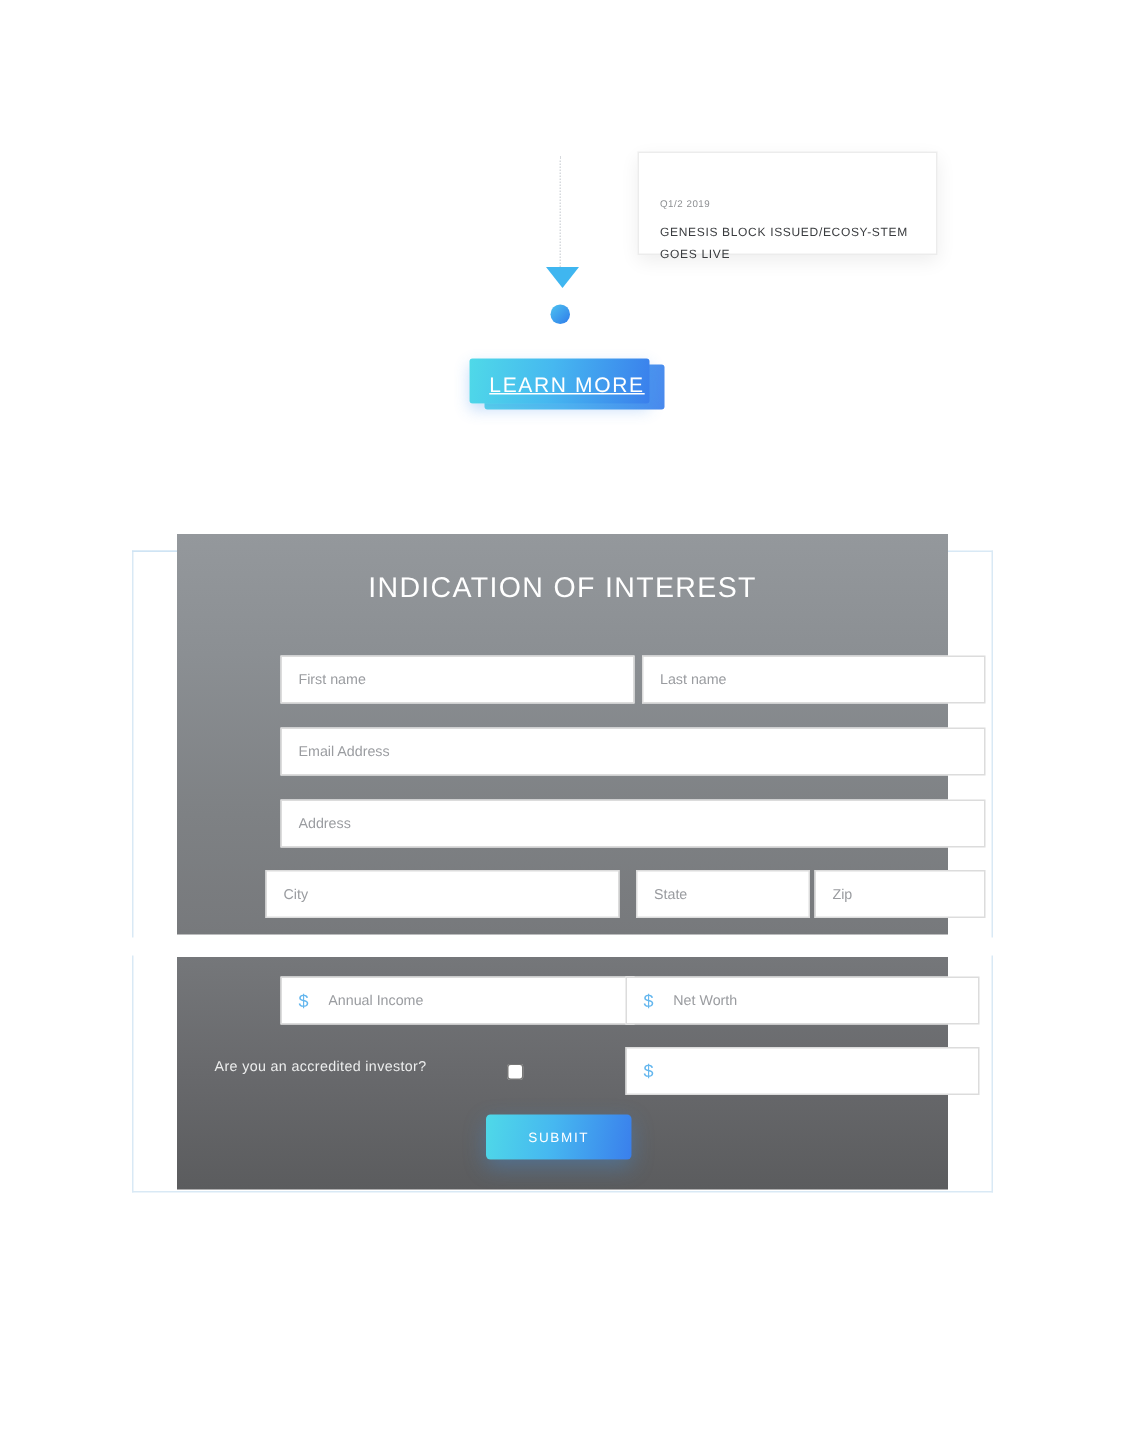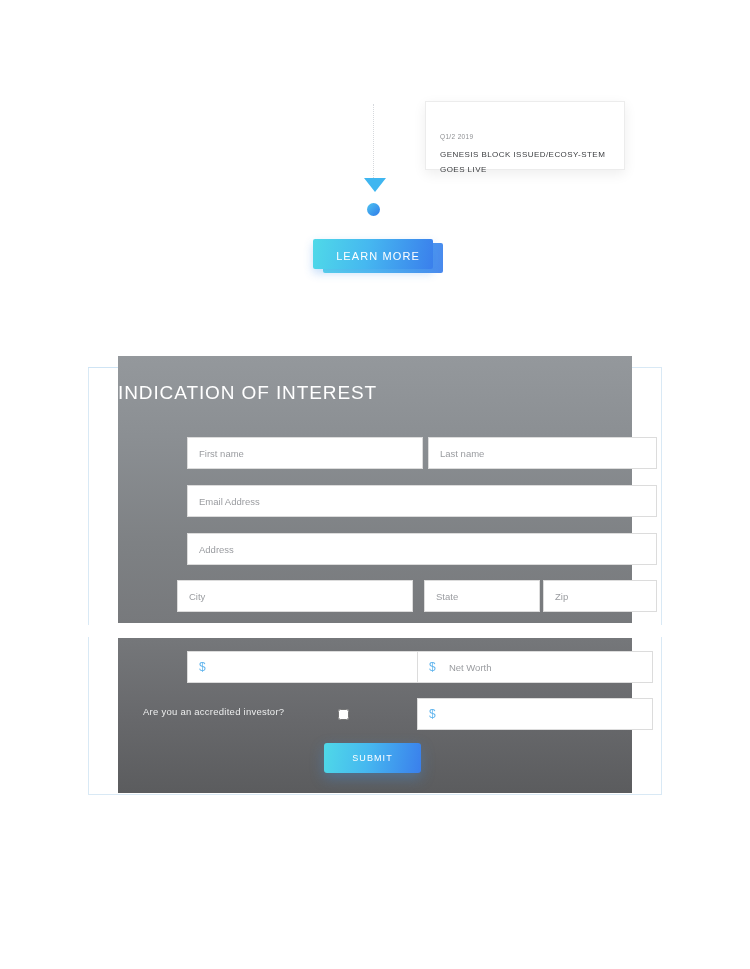--- a/index.html
+++ b/index.html
@@ -116,23 +116,24 @@
   #learn-more-label {
     position: absolute;
     left: 313px;
     top: 239px;
     width: 130px;
     height: 34px;
     display: flex;
     align-items: center;
     justify-content: center;
     color: #ffffff;
-    font-size: 11px;
+    font-size: 14px;
     letter-spacing: 1.1px;
     pointer-events: none;
+    text-decoration: underline;
   }
 
   
   .blue-frame {
     position: absolute;
     border: 1px solid #d9e9f5;
     box-sizing: border-box;
     background: transparent;
   }
   #blue-frame-top {
@@ -172,21 +173,21 @@
     width: 514px;
     height: 155px;
     background: linear-gradient(to bottom, #75777a 0%, #68696c 50%, #5b5c5e 100%);
   }
 
   #form-title {
     position: absolute;
     left: 0;
     top: 26px;
     width: 514px;
-    text-align: left;
+    text-align: center;
     color: #ffffff;
     font-size: 19px;
     letter-spacing: 0.9px;
     font-weight: 400;
   }
 
   .field {
     position: absolute;
     background: #ffffff;
     border: 1px solid #dcdcdc;
@@ -332,20 +333,21 @@
 
   <label class="field" id="field-zip">
     <input type="text" placeholder="Zip" style="">
   </label>
 </div>
 
 <div id="form-panel-bottom">
 
   <label class="field" id="field-annual-income">
     <span class="dollar-sign">$</span>
+    <input type="text" placeholder="Annual Income" style="">
   </label>
 
   <label class="field" id="field-net-worth">
     <span class="dollar-sign">$</span>
     <input type="text" placeholder="Net Worth" style="">
   </label>
 
   <div id="accredited-label">Are you an accredited investor?</div>
 
   <input type="checkbox" id="accredited-checkbox" style="">

